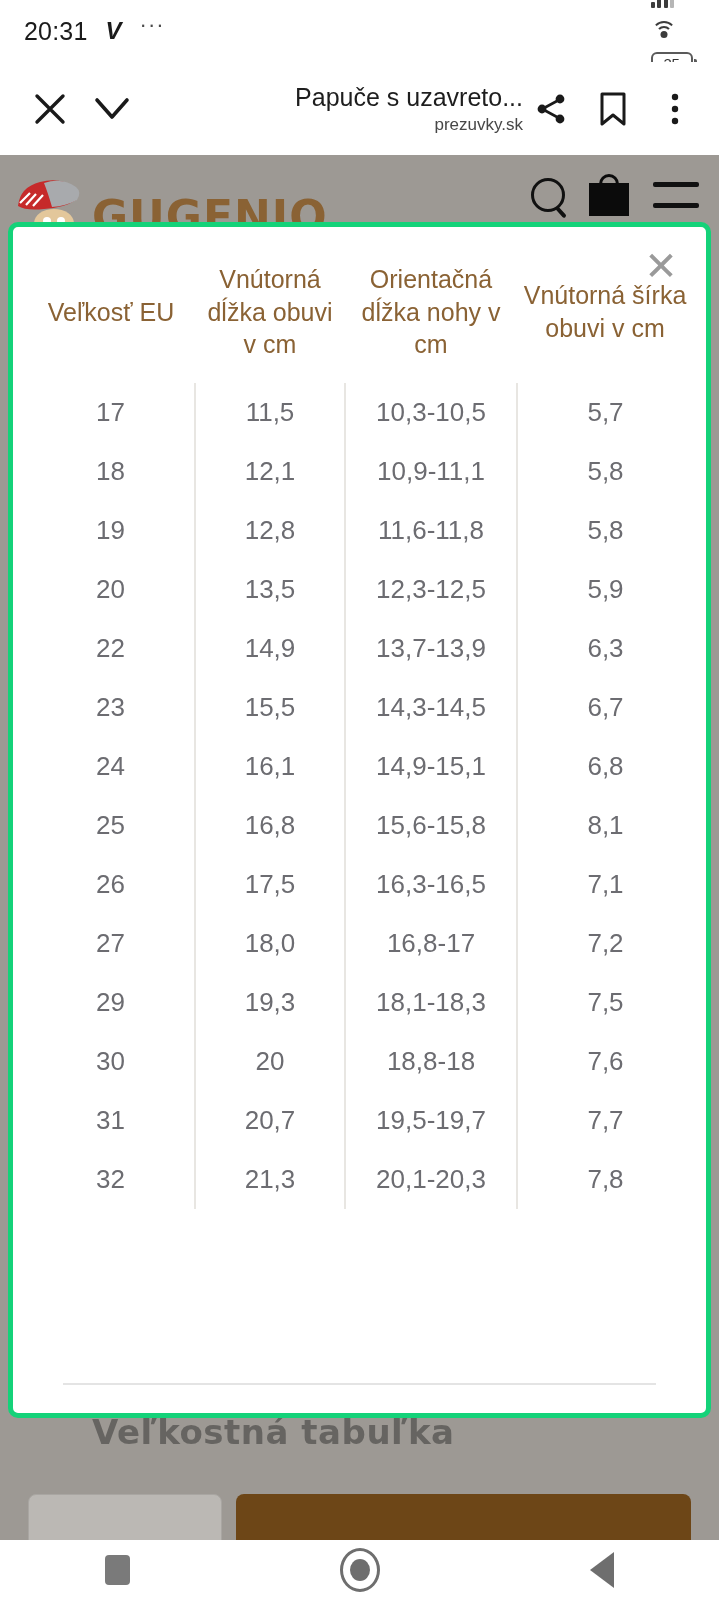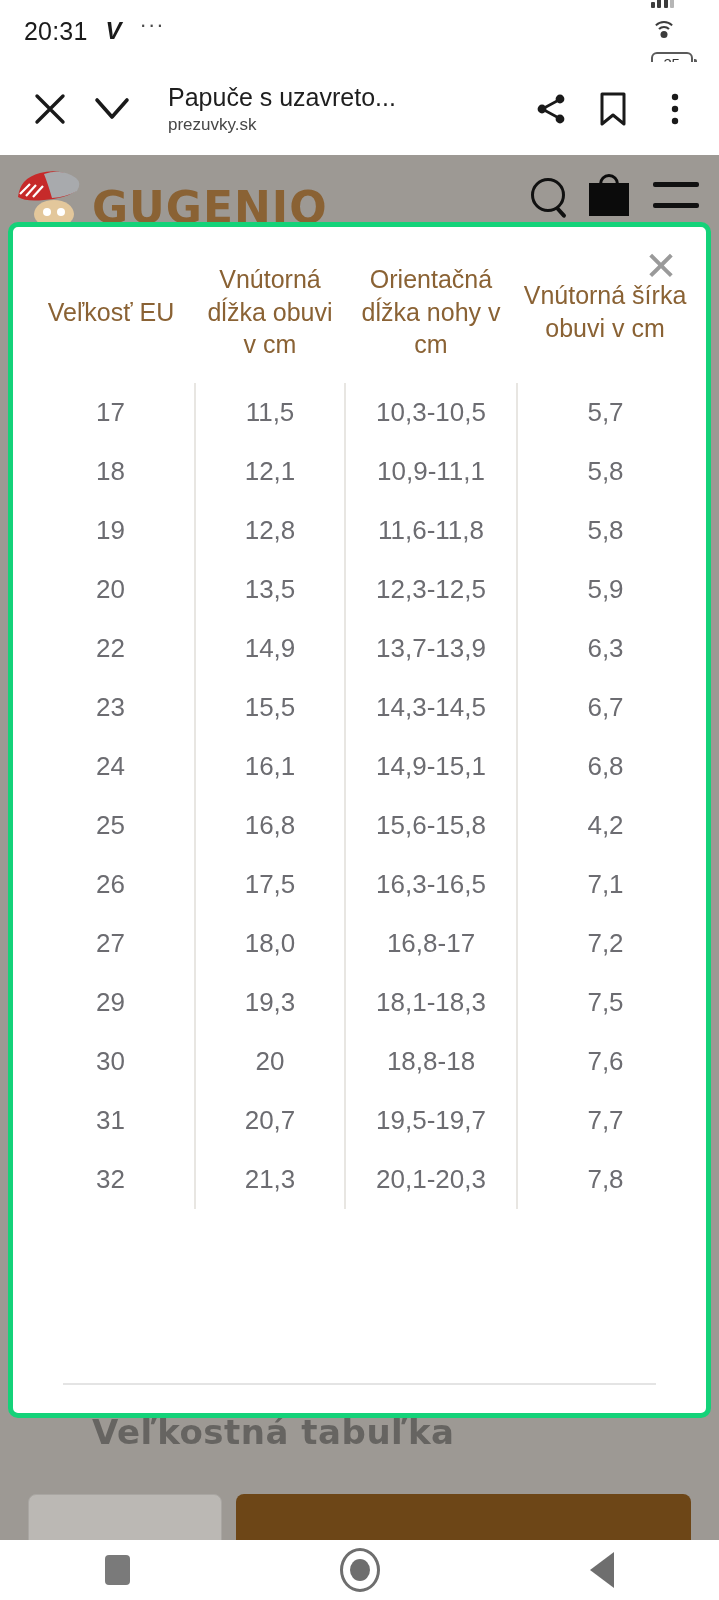--- a/index.html
+++ b/index.html
@@ -41,33 +41,33 @@
   .batt-num{ font-size:15px; color:#333; letter-spacing:-.3px; }
   .batt-tip{ width:3px; height:8px; background:#5a5a5a; border-radius:0 2px 2px 0; margin-left:1.5px; }
 
   
   .browserbar{
     position:absolute; top:62px; left:0; width:719px; height:93px;
     background:#ffffff; display:flex; align-items:center;
   }
   .bb-icon{ width:56px; height:56px; display:flex; align-items:center; justify-content:center; flex:none;}
   .bb-icon svg{ display:block; }
-  .bb-titles{ margin-left:28px; flex:1; min-width:0; }
+  .bb-titles{ margin-left:28px; flex:1; min-width:0;text-align:right; }
   .bb-title{ font-size:25px; color:#1e1e1e; white-space:nowrap; overflow:hidden; line-height:1.22; }
   .bb-host{ font-size:17px; color:#474747; margin-top:3px; }
   .bb-right{ display:flex; align-items:center; gap:6px; margin-right:16px; }
 
   
   .page{
     position:absolute; top:155px; left:0; width:719px; height:1385px;
     background:#9d9994; overflow:hidden;
   }
   .site-header{
     position:absolute; top:0; left:0; width:719px; height:80px;
-    display:flex; align-items:center;
+    display:flex; 
   }
   .logo-wrap{ display:flex; align-items:flex-end; margin-left:14px; }
   .logo-shoe{ width:74px; height:62px; position:relative; }
   .logo-text{ font-size:44px; font-weight:bold; color:#8a6234; letter-spacing:1px;
      font-family:"DejaVu Sans", sans-serif; line-height:1; margin-left:4px; margin-bottom:-4px;}
   .site-icons{ margin-left:auto; display:flex; align-items:center; gap:24px; margin-right:20px; }
   .mag{ width:34px; height:34px; border:3.4px solid #111; border-radius:50%; position:relative; }
   .mag::after{ content:""; position:absolute; width:3.6px; height:13px; background:#111;
     right:-1px; bottom:-10px; transform:rotate(-42deg); border-radius:2px;}
   .bag{ width:40px; height:42px; position:relative; }
@@ -305,21 +305,21 @@
       <tr>
           <td>24</td>
           <td>16,1</td>
           <td>14,9-15,1</td>
           <td>6,8</td>
         </tr>
       <tr>
           <td>25</td>
           <td>16,8</td>
           <td>15,6-15,8</td>
-          <td>4,2</td>
+          <td>8,1</td>
         </tr>
       <tr>
           <td>26</td>
           <td>17,5</td>
           <td>16,3-16,5</td>
           <td>7,1</td>
         </tr>
       <tr>
           <td>27</td>
           <td>18,0</td>

